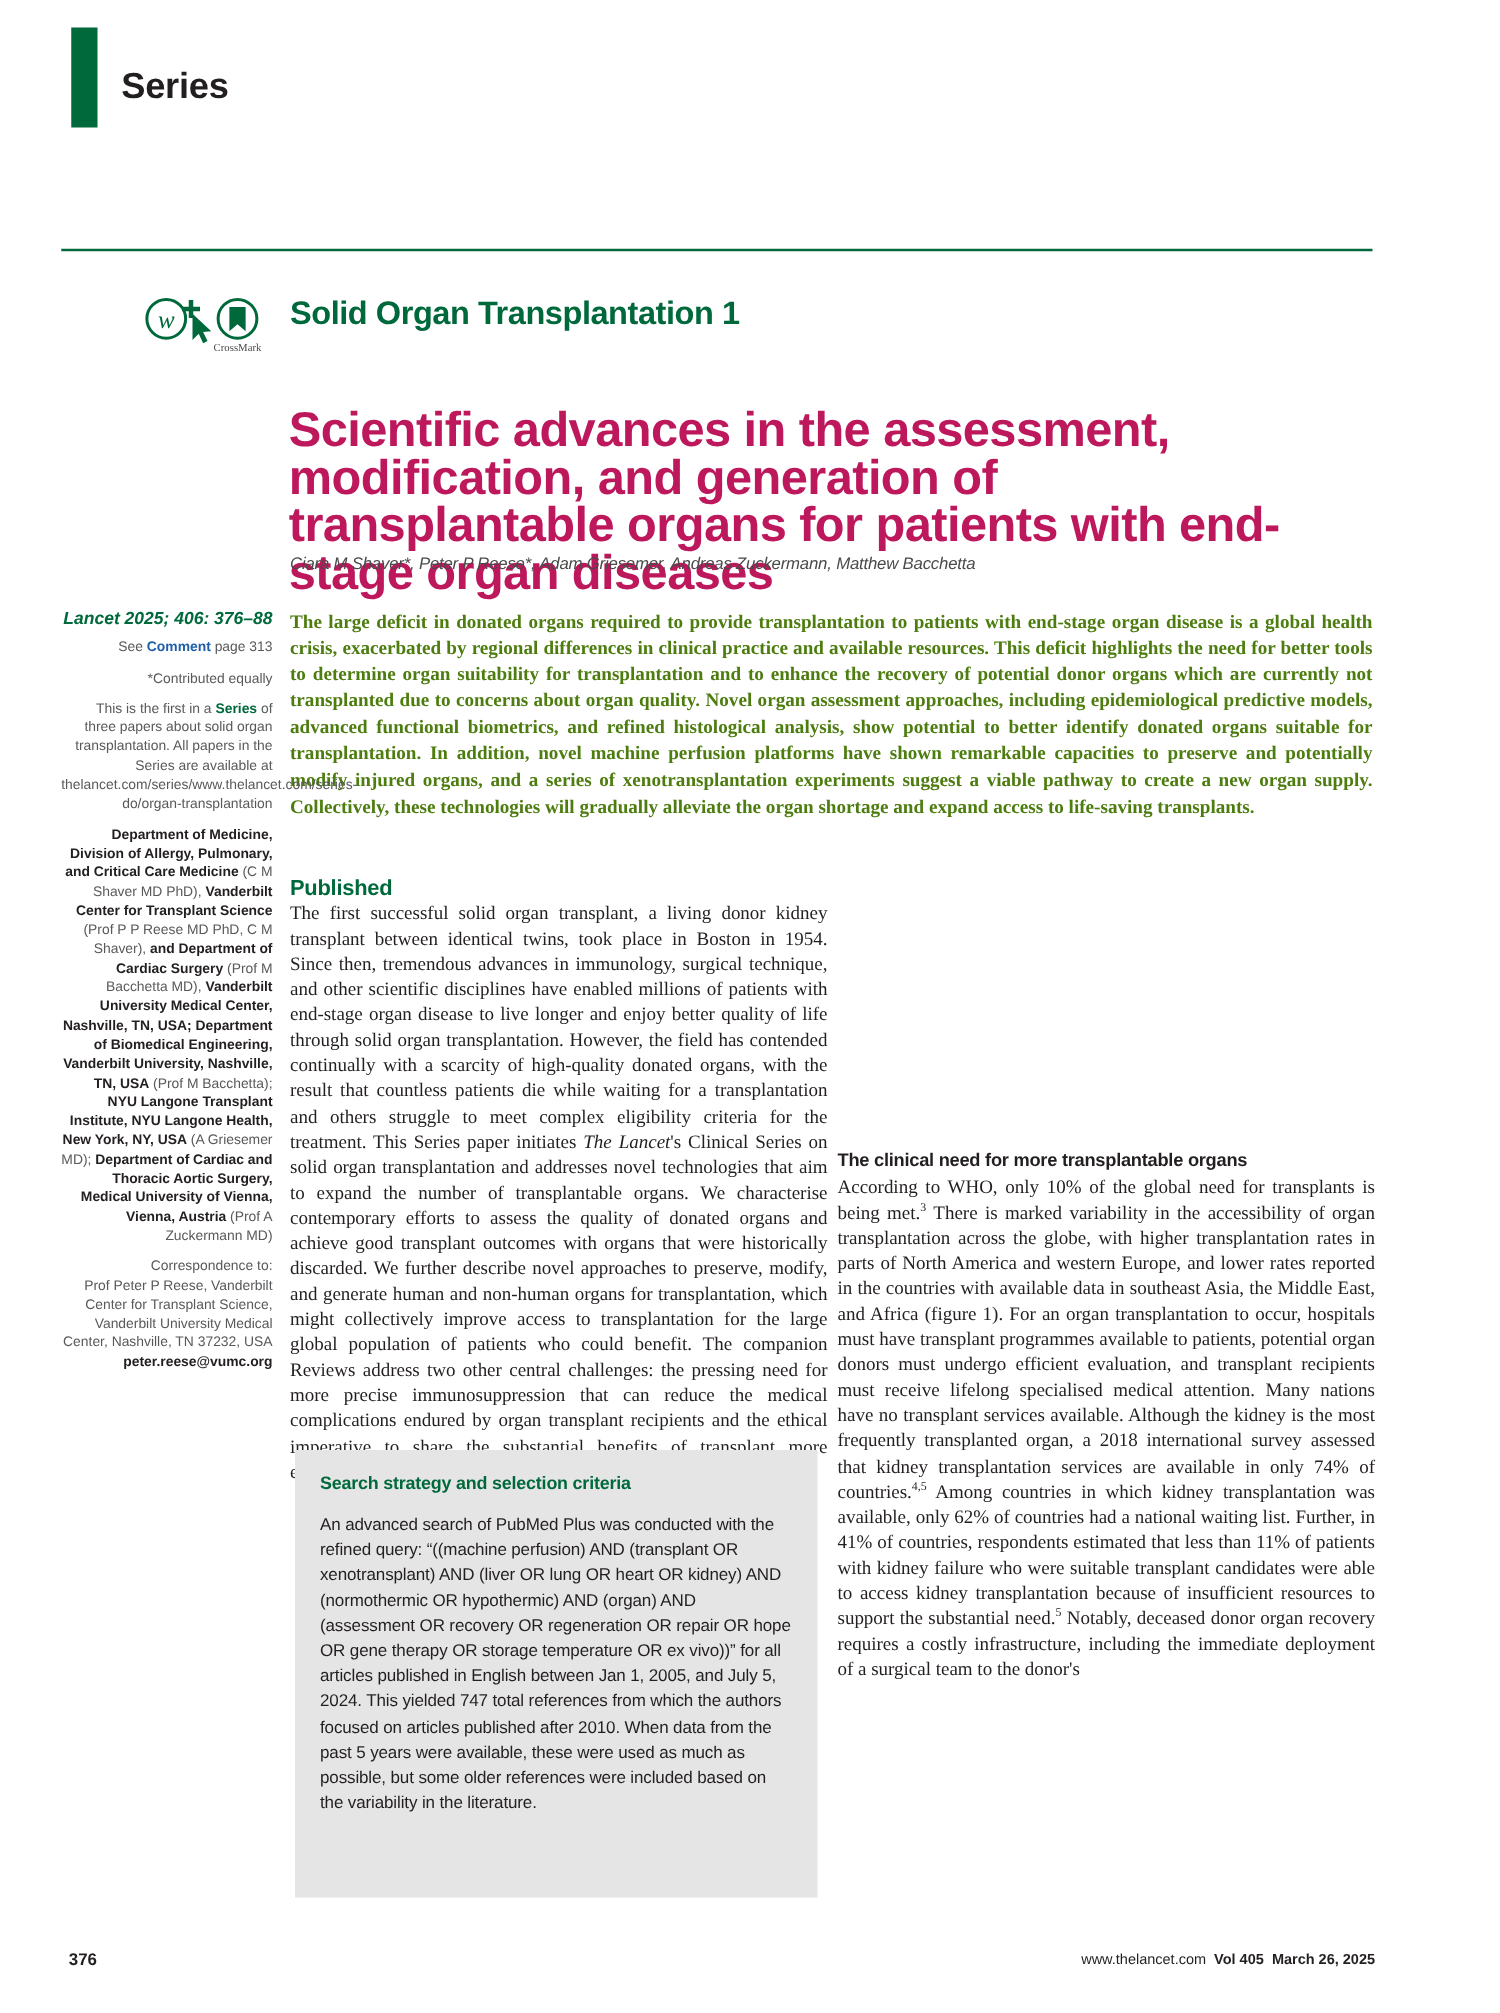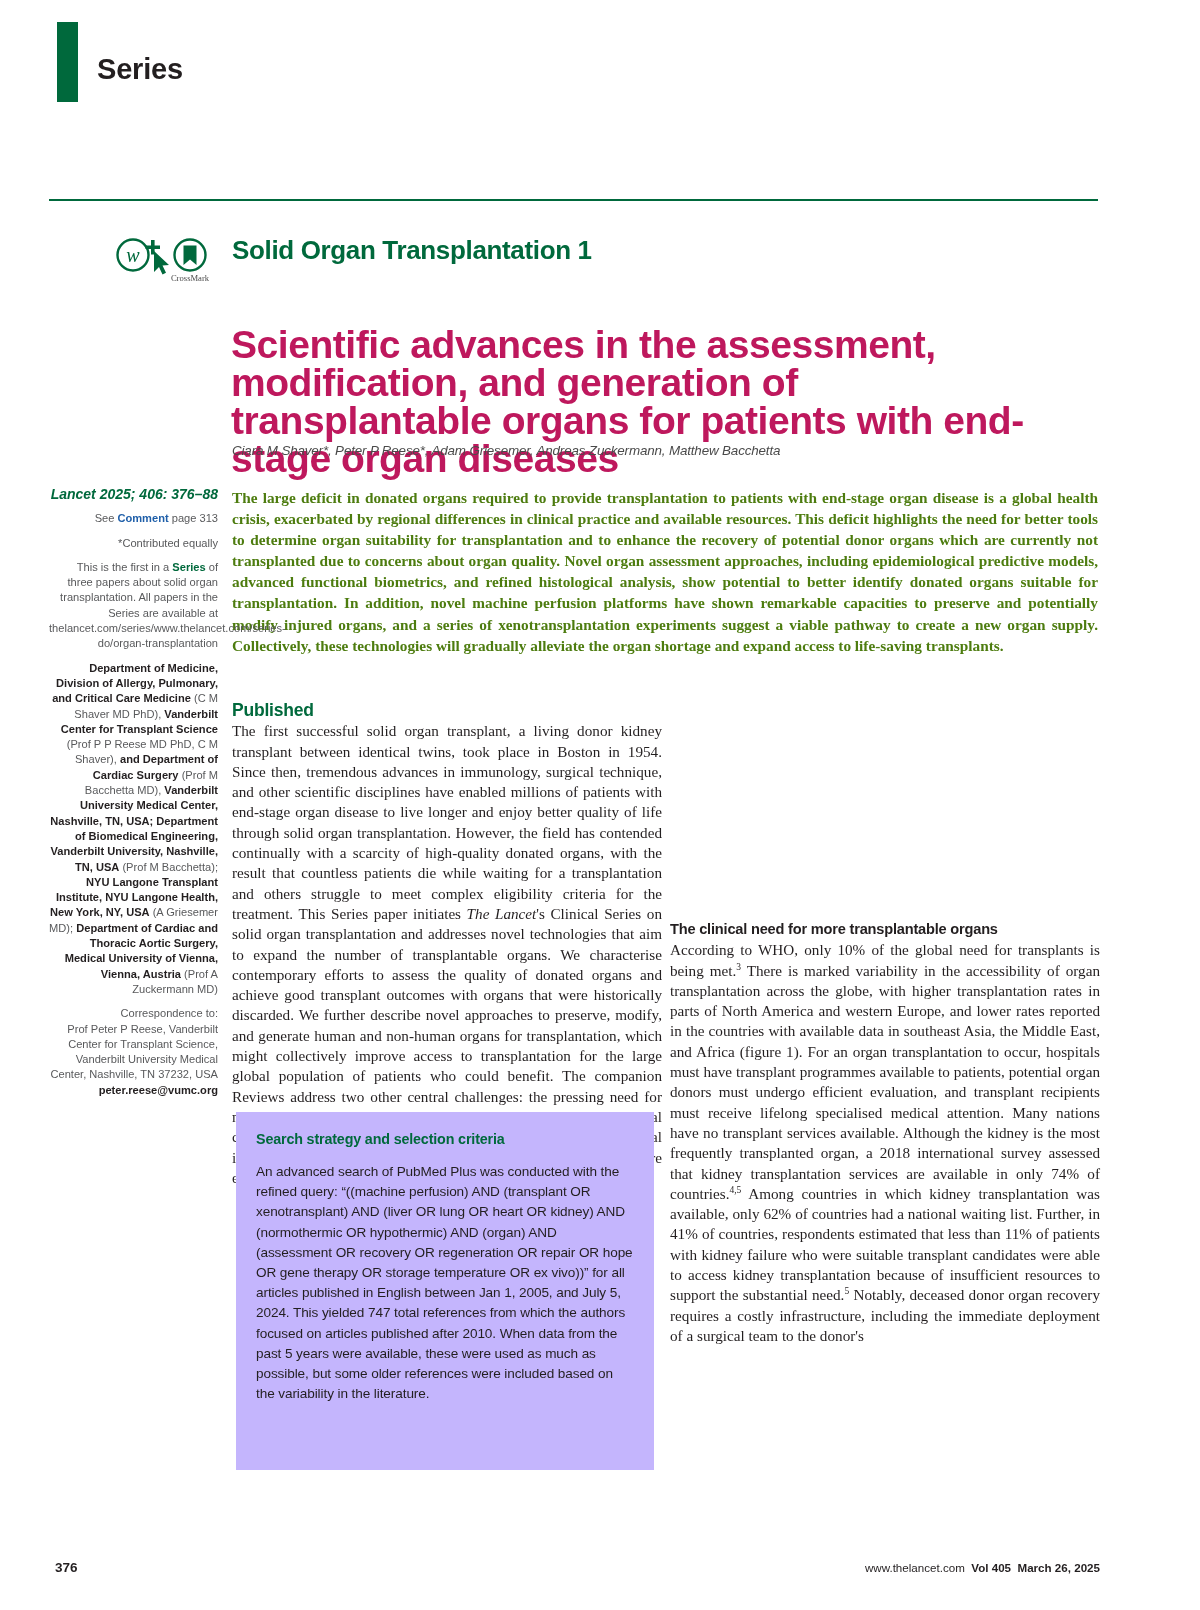--- a/index.html
+++ b/index.html
@@ -168,24 +168,24 @@
     text-align: left;
   }
   .col p { margin: 0; text-indent: 0; }
   sup { font-size: 9.5px; vertical-align: super; line-height: 0; }
   .ital { font-style: italic; }
 
   
   .searchbox {
     position: absolute;
     left: 236px;
-    top: 1112px;
+    top: 1160px;
     width: 418px;
     height: 358px;
-    background: #c4b5fd;
+    background: #e5e5e5;
     box-sizing: border-box;
     padding: 19px 20px 16px 20px;
     font-family: "Liberation Sans", sans-serif;
   }
   .searchbox .sb-title {
     font-weight: bold;
     font-size: 14.3px;
     color: #00693c;
     margin: 0 0 15px 0;
     letter-spacing: -0.15px;

